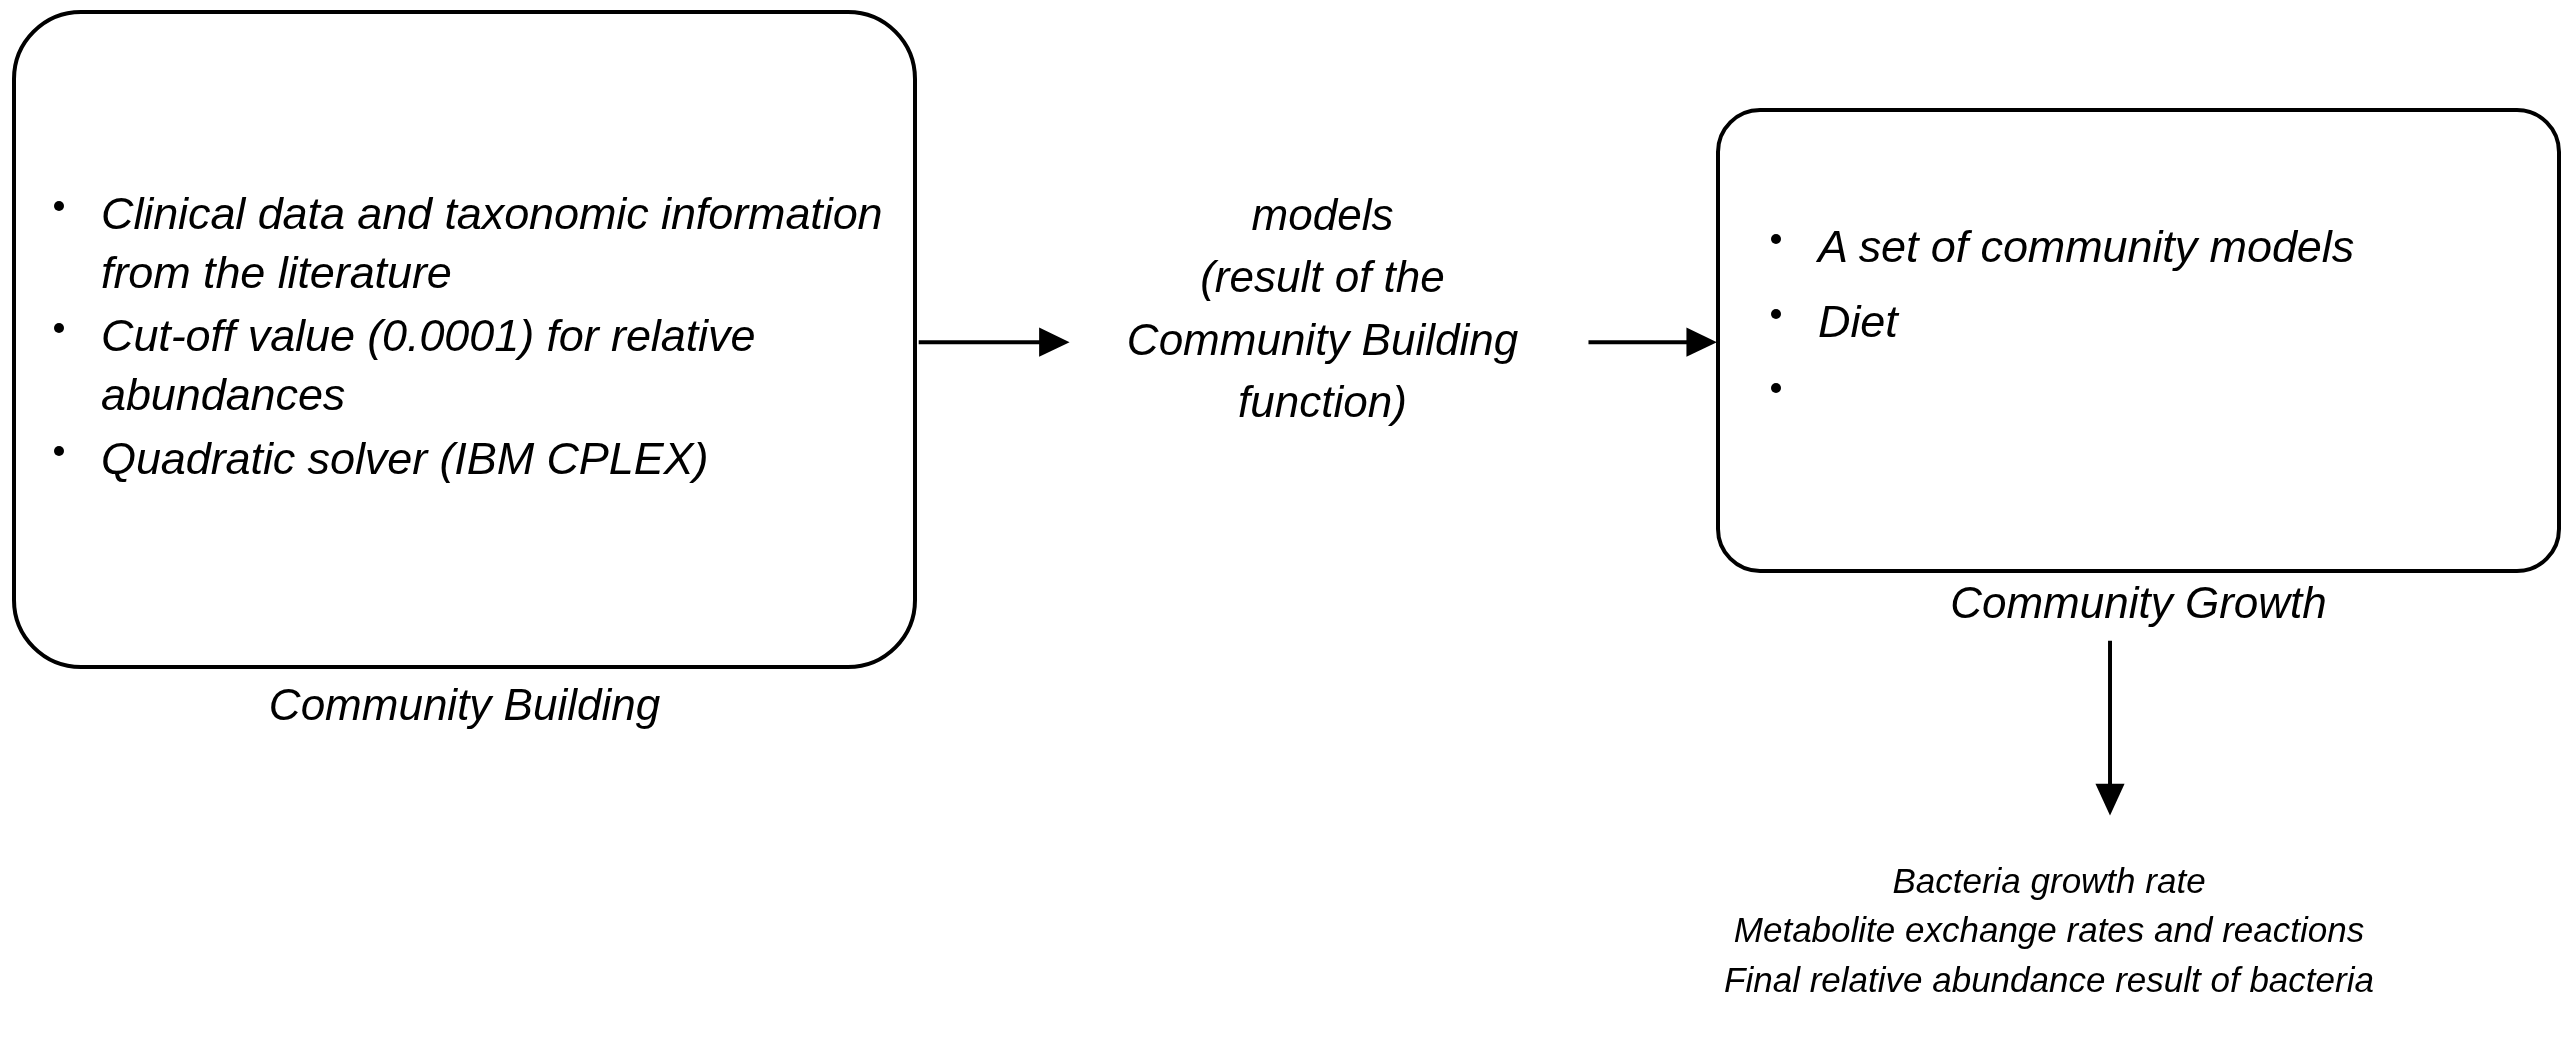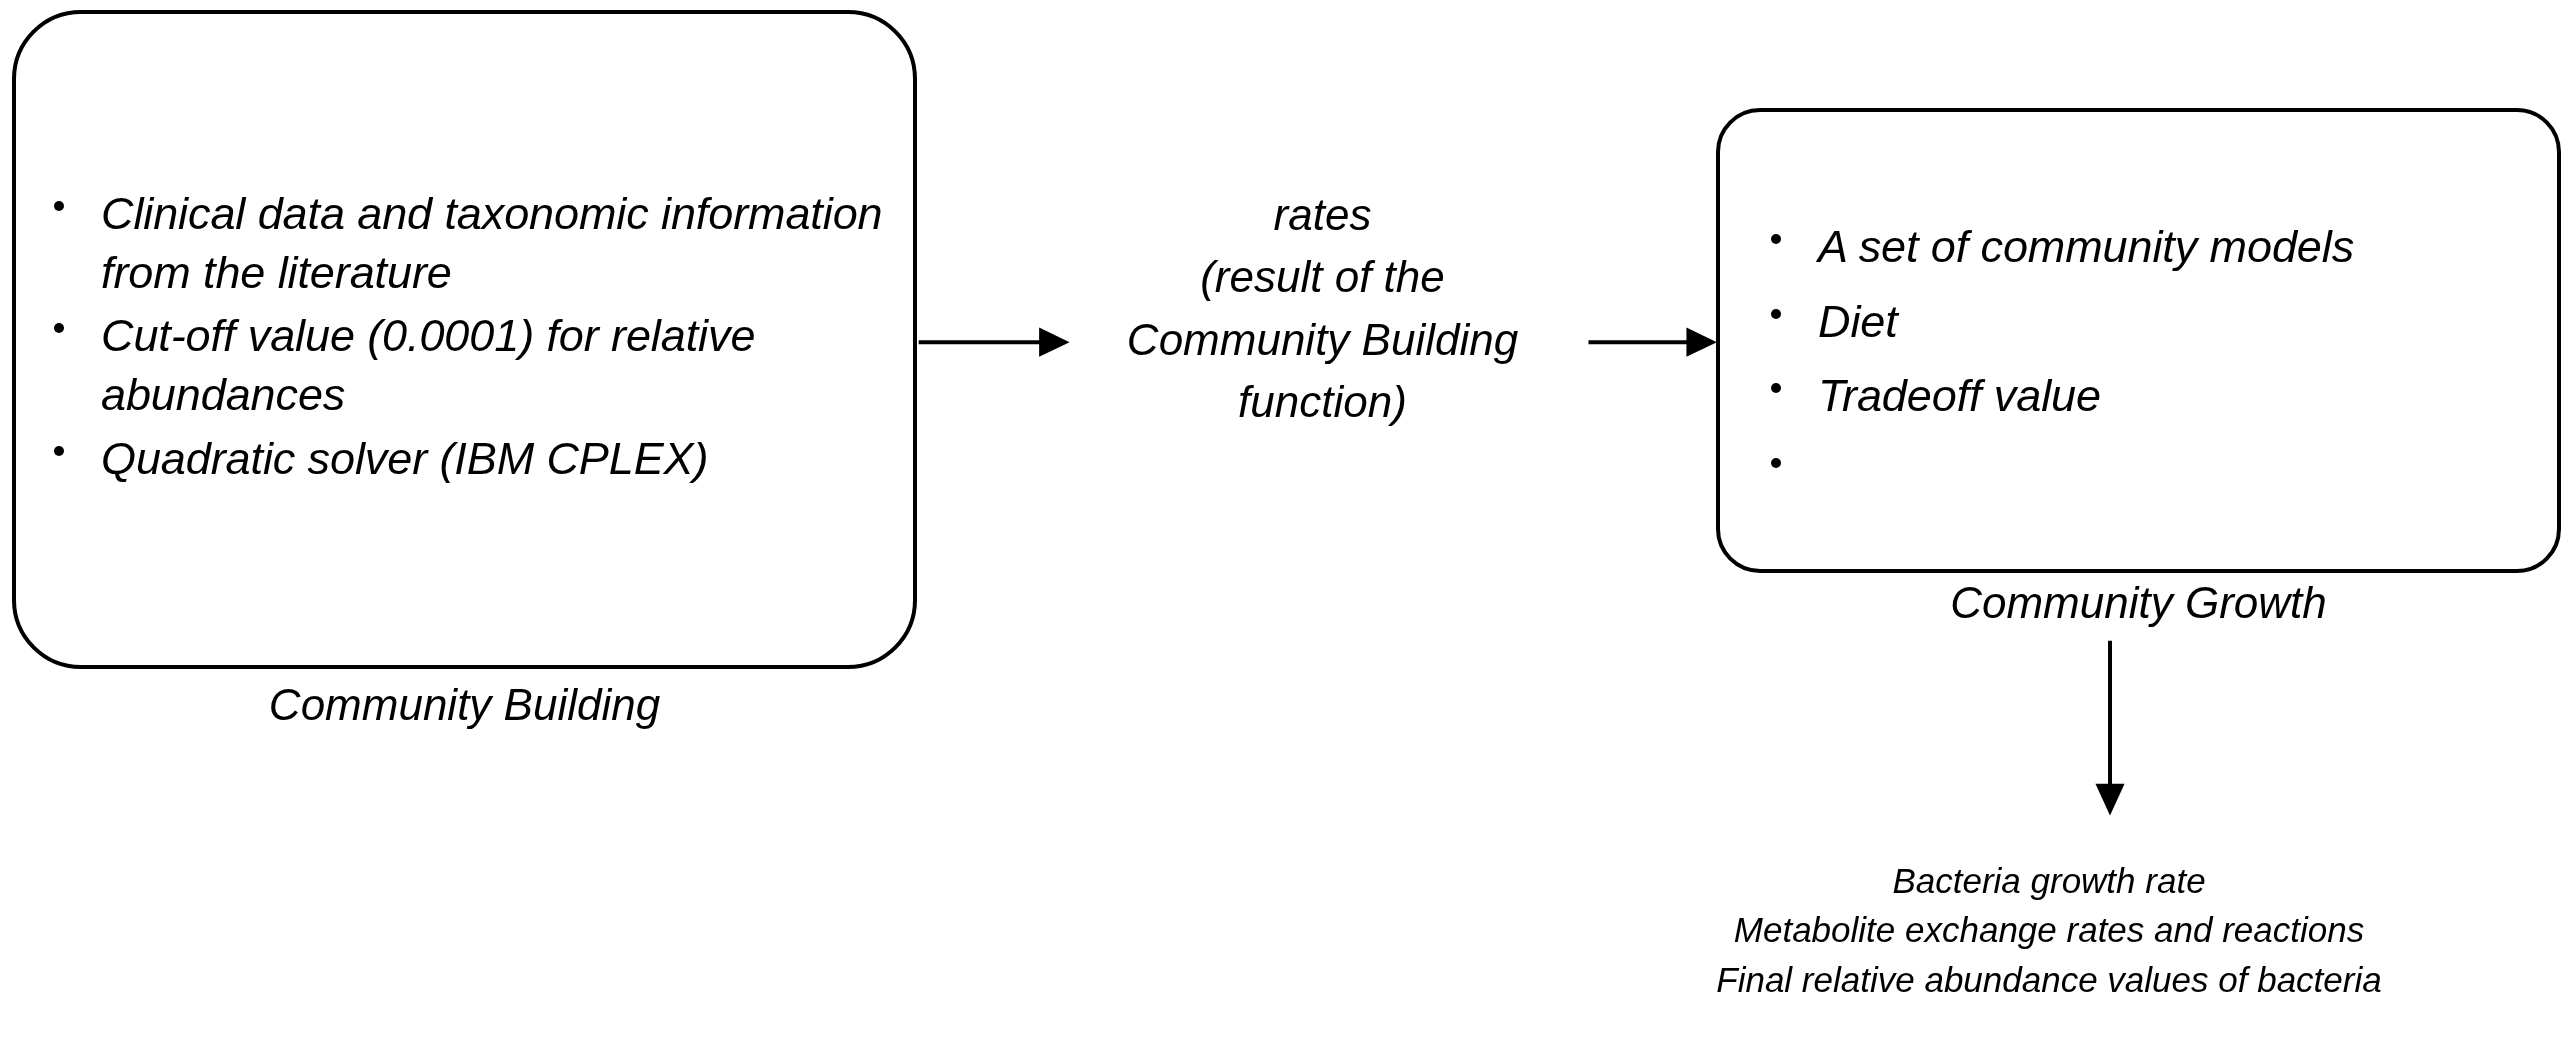--- a/index.html
+++ b/index.html
@@ -161,52 +161,48 @@
     </li>
     <li class="bullet-item">
       <span class="bullet-dot"></span>
       <span>Quadratic solver (IBM CPLEX)</span>
     </li>
   </ul>
 
   <div class="box-caption" id="caption-community-building">Community Building</div>
 
   <div id="middle-text">
-    <span class="txt-line">rates</span>
+    <span class="txt-line">models</span>
     <span class="txt-line">(result of the</span>
     <span class="txt-line">Community Building</span>
     <span class="txt-line">function)</span>
   </div>
 
   <div class="rbox" id="box-community-growth"></div>
 
   <ul class="bullet-list" id="list-community-growth">
     <li class="bullet-item">
       <span class="bullet-dot"></span>
       <span>A set of community models</span>
     </li>
     <li class="bullet-item">
       <span class="bullet-dot"></span>
       <span>Diet</span>
     </li>
     <li class="bullet-item">
       <span class="bullet-dot"></span>
-      <span>Tradeoff value</span>
-    </li>
-    <li class="bullet-item">
-      <span class="bullet-dot"></span>
     </li>
   </ul>
 
   <div class="box-caption" id="caption-community-growth">Community Growth</div>
 
   <div id="output-text">
     <span class="txt-line">Bacteria growth rate</span>
     <span class="txt-line">Metabolite exchange rates and reactions</span>
-    <span class="txt-line">Final relative abundance values of bacteria</span>
+    <span class="txt-line">Final relative abundance result of bacteria</span>
   </div>
 
   <svg id="connectors" viewBox="0 0 3892 1591" width="2576" height="1053" xmlns="http://www.w3.org/2000/svg">
 
     <g>
       <line x1="1388" y1="517" x2="1578" y2="517" stroke="#000000" stroke-width="6"></line>
       <polygon points="1570,495 1616,517 1570,539" fill="#000000"></polygon>
     </g>
 
     <g>

